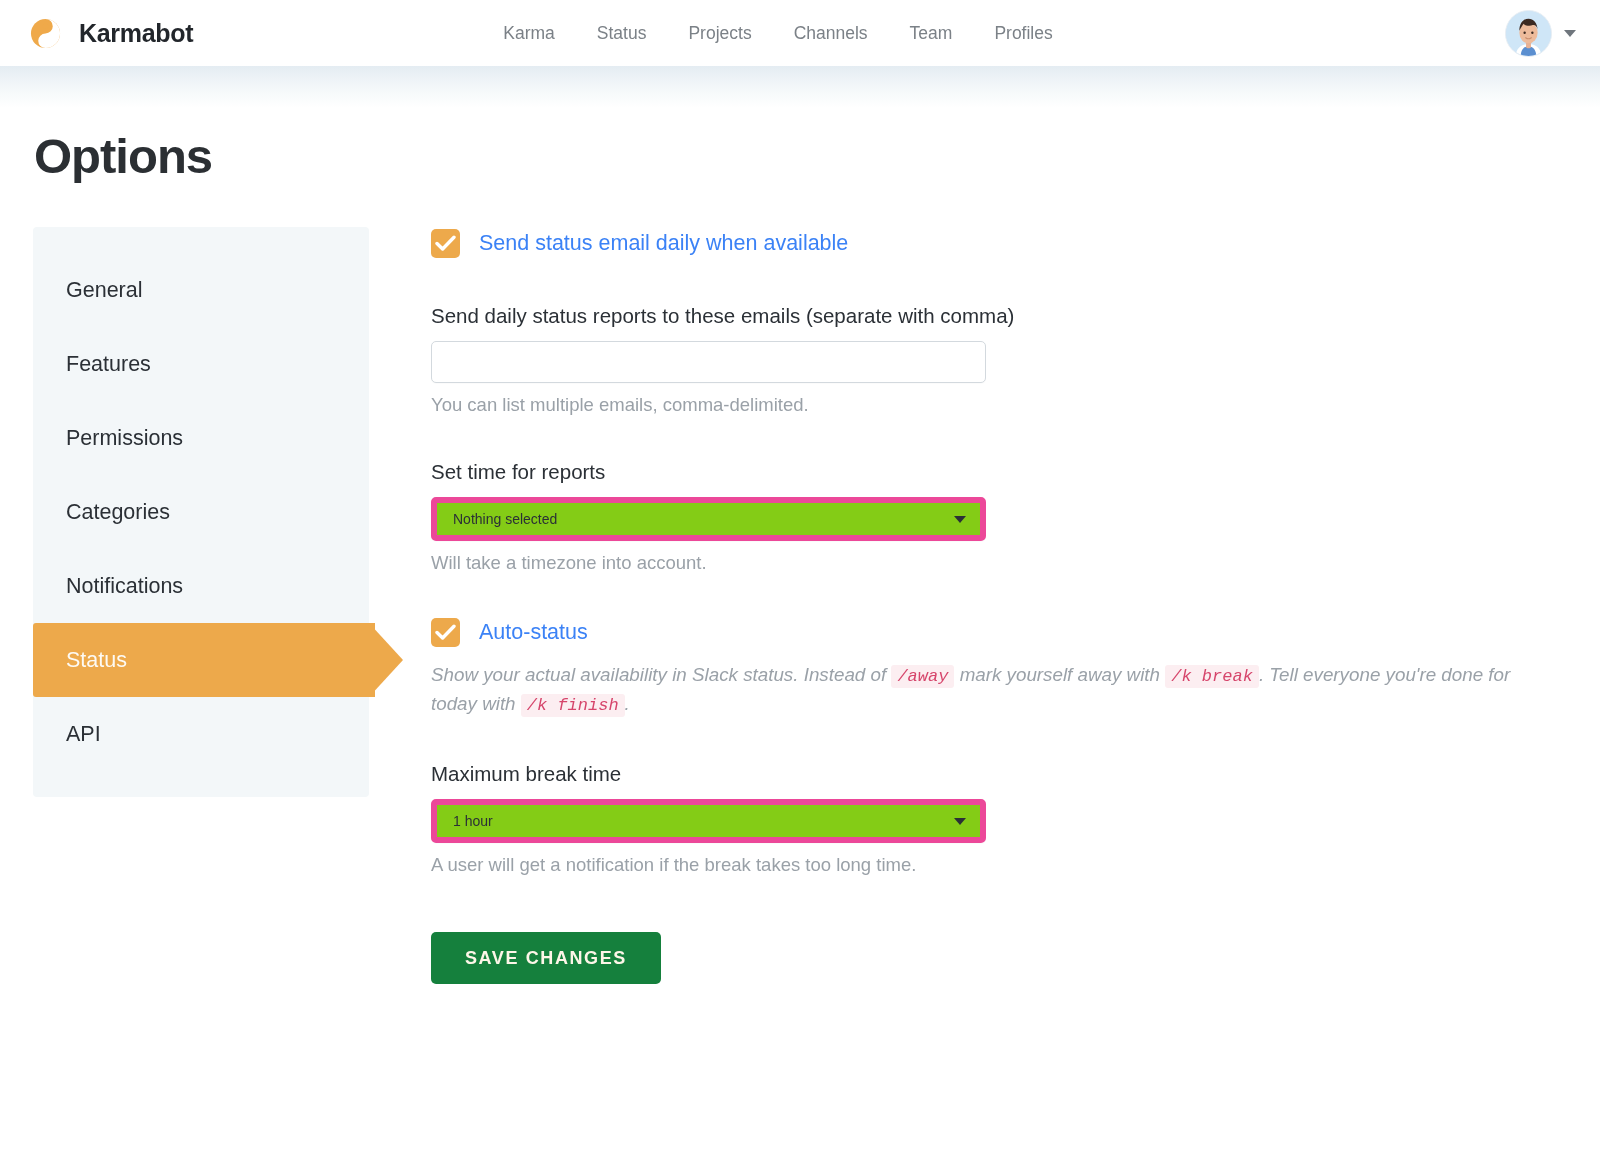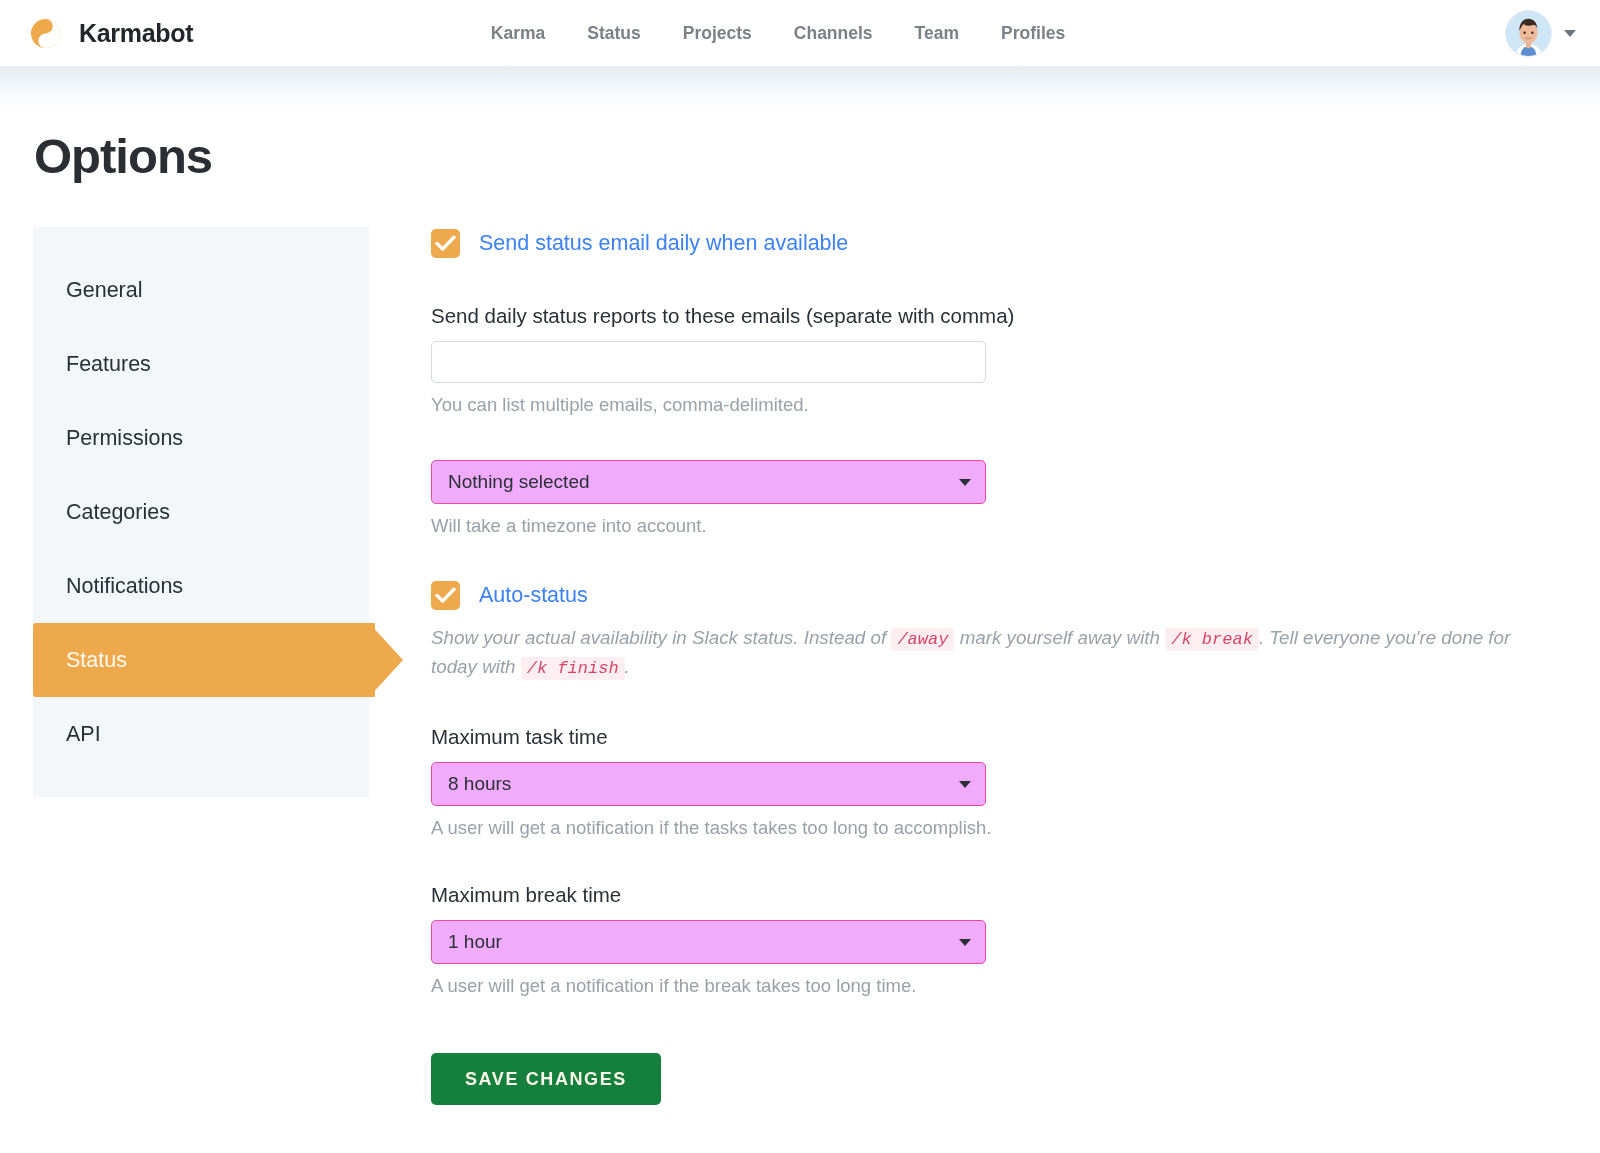--- a/index.html
+++ b/index.html
@@ -55,21 +55,20 @@
     justify-content: center;
     gap: 0;
     pointer-events: none;
   }
   .nav-inner {
     display: flex;
     align-items: center;
     gap: 42px;
     pointer-events: auto;
     transform: translateX(-22px);
-    font-weight: bold;
   }
   .nav-item {
     font-size: 17.5px;
     color: #7b8187;
     text-decoration: none;
     white-space: nowrap;
     cursor: pointer;
   }
 
   .user-area {
@@ -217,27 +216,27 @@
 
   .hint {
     font-size: 18.5px;
     color: #9aa1a8;
     margin-top: 11px;
   }
 
   .select-box {
     width: 555px;
     height: 44px;
-    border: 1px solid #ec4899;
+    border: 6px solid #ec4899;
     border-radius: 5px;
-    background: #f0abfc;
+    background: #84cc16;
     display: flex;
     align-items: center;
     padding: 0 14px 0 16px;
-    font-size: 19px;
+    font-size: 14px;
     color: #2b3036;
     cursor: pointer;
     box-shadow: 0 1px 1px rgba(0,0,0,0.02);
   }
   .select-value { flex: 1 1 auto; }
   .select-caret {
     width: 0; height: 0;
     border-left: 6px solid transparent;
     border-right: 6px solid transparent;
     border-top: 7px solid #2b3036;
@@ -373,20 +372,21 @@
 
       
       <div class="block">
         <div class="field-label">Send daily status reports to these emails (separate with comma)</div>
         <input class="text-input" type="text" placeholder="" value="" style="">
         <div class="hint">You can list multiple emails, comma-delimited.</div>
       </div>
 
       
       <div class="block">
+        <div class="field-label">Set time for reports</div>
         <div class="select-box">
           <span class="select-value">Nothing selected</span>
           <span class="select-caret"></span>
         </div>
         <div class="hint">Will take a timezone into account.</div>
       </div>
 
       
       <div class="check-row" style="margin-bottom:0">
         <span class="checkbox">
@@ -399,28 +399,20 @@
 
       <div class="desc block">
         <span>Show your actual availability in Slack status. Instead of</span>
         <code class="cmd">/away</code>
         <span>mark yourself away with</span>
         <code class="cmd">/k break</code><span>. Tell everyone you're done for today with</span>
         <code class="cmd">/k finish</code><span>.</span>
       </div>
 
       
-      <div class="block">
-        <div class="field-label">Maximum task time</div>
-        <div class="select-box">
-          <span class="select-value">8 hours</span>
-          <span class="select-caret"></span>
-        </div>
-        <div class="hint">A user will get a notification if the tasks takes too long to accomplish.</div>
-      </div>
 
       
       <div class="block-tight">
         <div class="field-label">Maximum break time</div>
         <div class="select-box">
           <span class="select-value">1 hour</span>
           <span class="select-caret"></span>
         </div>
         <div class="hint">A user will get a notification if the break takes too long time.</div>
       </div>

